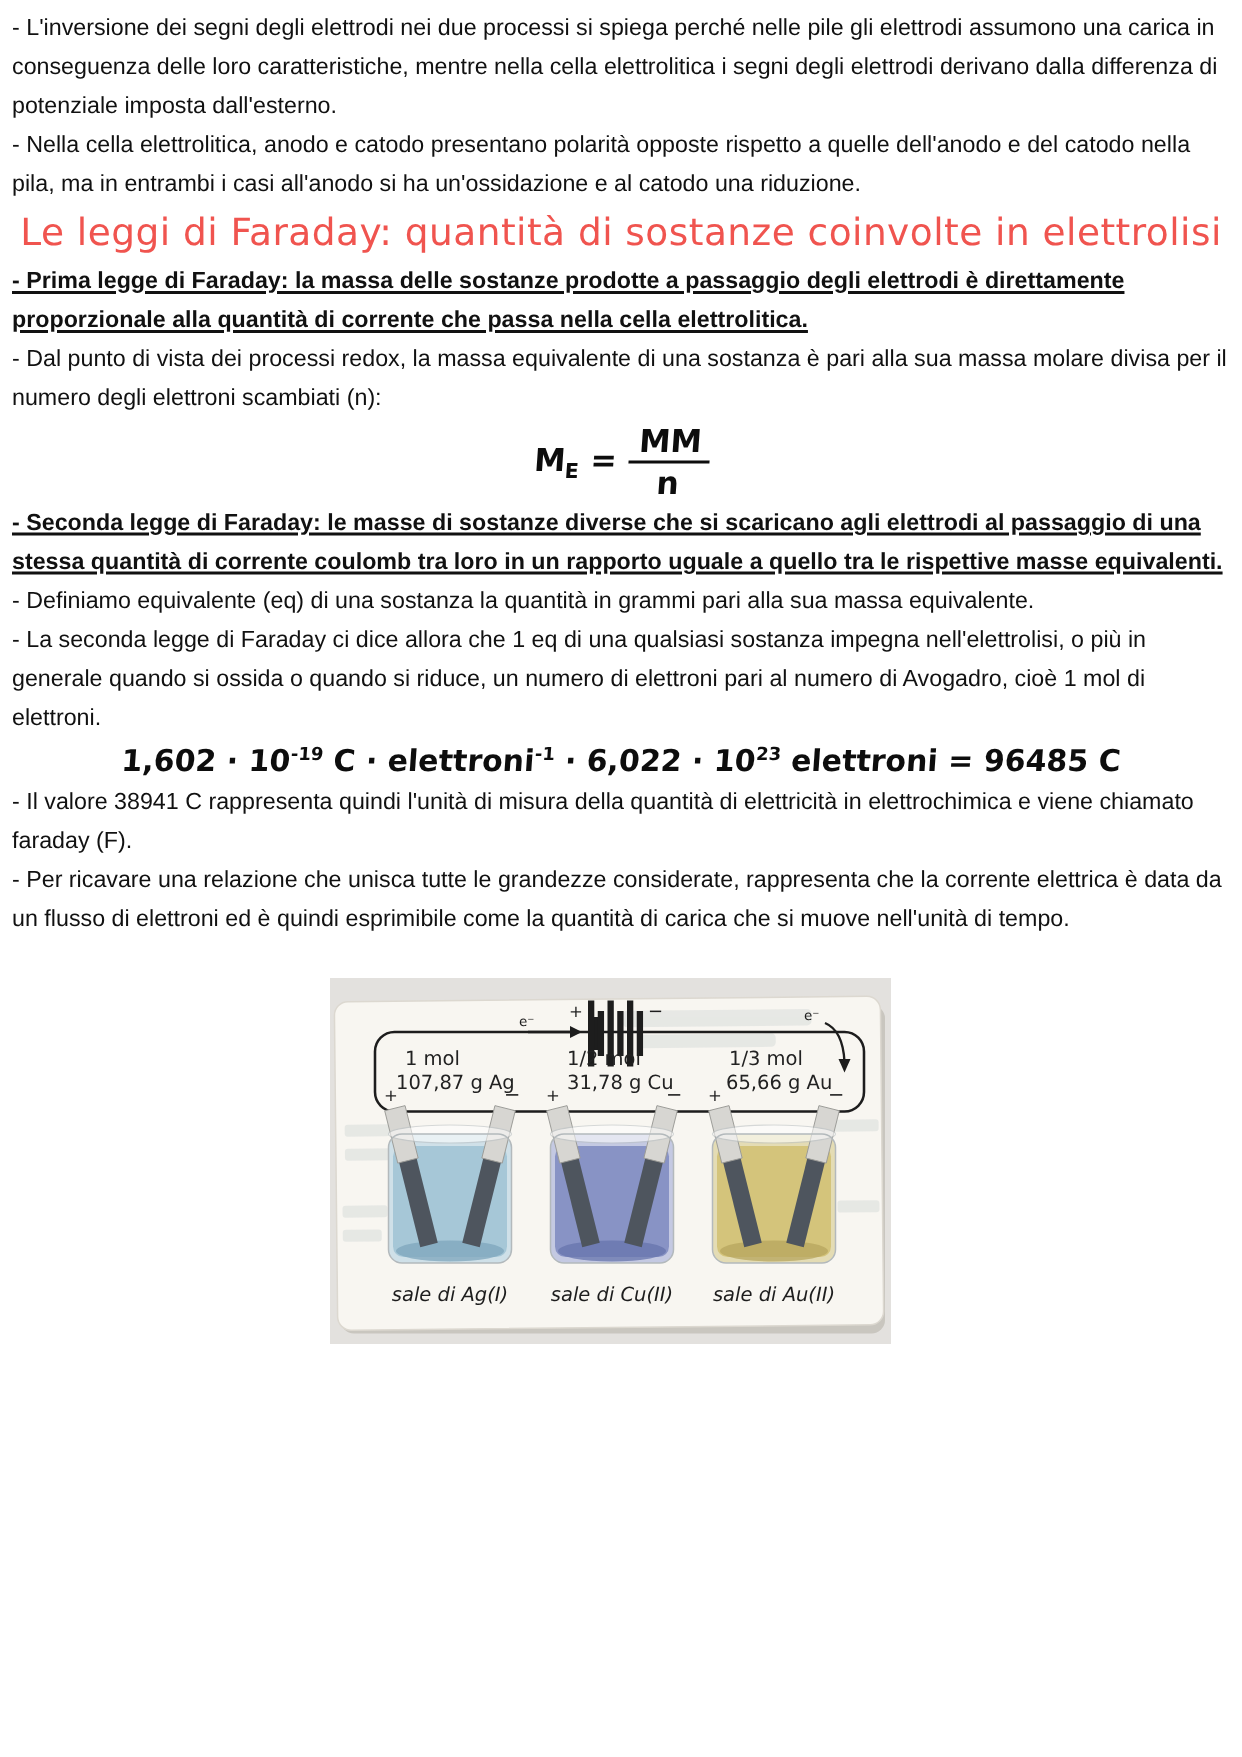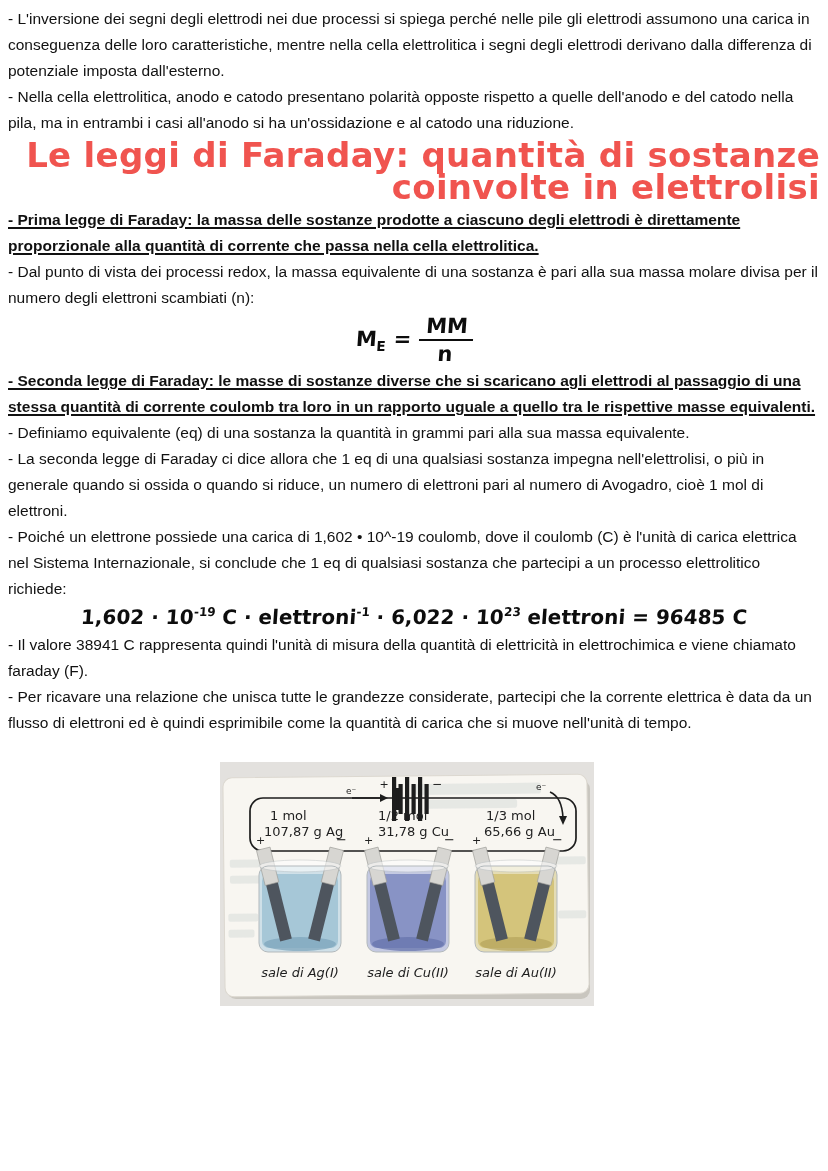--- a/index.html
+++ b/index.html
@@ -1,23 +1,23 @@
 <!DOCTYPE html>
 <html style="--accent: #f0544f;"><head>
 <meta charset="utf-8">
 <style>
   html,body{margin:0;padding:0;background:#ffffff;}
   body{width:828px;height:1171px;font-family:"Liberation Sans",sans-serif;color:#111;overflow:hidden;}
   .page{padding:6px 8px 0 8px;}
   .page p{margin:0;font-size:15.5px;line-height:26px;letter-spacing:0px;}
   .law{font-weight:bold;text-decoration:underline;text-decoration-thickness:1.5px;text-underline-offset:2px;}
   h1.heading{
-    margin:3px 0 4px 0;text-align:right;
-    font-family:"DejaVu Sans",sans-serif;font-weight:bold;
-    font-size:34px;line-height:32px;color:var(--accent,#f0544f);letter-spacing:.3px;
+    margin:3px 0 4px 0;text-align:center;
+    font-family:"DejaVu Sans",sans-serif;font-weight:normal;
+    font-size:25px;line-height:32px;color:var(--accent,#f0544f);letter-spacing:.3px;
   }
   .formula{text-align:center;font-family:"DejaVu Sans",sans-serif;color:#0d0d0d;}
   .f1{font-size:21px;font-weight:bold;margin:4px 0 3px 0;}
   .f1 .skew{display:inline-block;transform:skewX(-4deg);}
   .f1 sub{font-size:65%;}
   .frac{display:inline-block;vertical-align:middle;text-align:center;margin-left:8px;line-height:1.05;}
   .frac .num{display:block;border-bottom:2px solid #0d0d0d;padding:0 6px 2px 6px;}
   .frac .den{display:block;padding-top:2px;}
   .f2{font-size:20px;font-weight:bold;margin:3px 0 3px 0;}
   .f2 .skew{display:inline-block;transform:skewX(-4deg);}
@@ -28,40 +28,39 @@
 </head>
 <body>
 
 <div class="page">
 
   <p>- L'inversione dei segni degli elettrodi nei due processi si spiega perché nelle pile gli elettrodi assumono una carica in conseguenza delle loro caratteristiche, mentre nella cella elettrolitica i segni degli elettrodi derivano dalla differenza di potenziale imposta dall'esterno.</p>
   <p>- Nella cella elettrolitica, anodo e catodo presentano polarità opposte rispetto a quelle dell'anodo e del catodo nella pila, ma in entrambi i casi all'anodo si ha un'ossidazione e al catodo una riduzione.</p>
 
   <h1 class="heading">Le leggi di Faraday: quantità di sostanze coinvolte in elettrolisi</h1>
 
-  <p class="law">- Prima legge di Faraday: la massa delle sostanze prodotte a ciascuno degli elettrodi è direttamente proporzionale alla quantità di corrente che passa nella cella elettrolitica.</p>
+  <p class="law">- Prima legge di Faraday: la massa delle sostanze prodotte a passaggio degli elettrodi è direttamente proporzionale alla quantità di corrente che passa nella cella elettrolitica.</p>
   <p>- Dal punto di vista dei processi redox, la massa equivalente di una sostanza è pari alla sua massa molare divisa per il numero degli elettroni scambiati (n):</p>
 
   <div class="formula f1">
     <span class="skew"><span>M</span><sub>E</sub>
       <span>=</span><span class="frac"><span class="num">MM</span><span class="den">n</span></span>
     </span>
   </div>
 
   <p class="law">- Seconda legge di Faraday: le masse di sostanze diverse che si scaricano agli elettrodi al passaggio di una stessa quantità di corrente coulomb tra loro in un rapporto uguale a quello tra le rispettive masse equivalenti.</p>
   <p>- Definiamo equivalente (eq) di una sostanza la quantità in grammi pari alla sua massa equivalente.</p>
   <p>- La seconda legge di Faraday ci dice allora che 1 eq di una qualsiasi sostanza impegna nell'elettrolisi, o più in generale quando si ossida o quando si riduce, un numero di elettroni pari al numero di Avogadro, cioè 1 mol di elettroni.</p>
-  <p>- Poiché un elettrone possiede una carica di 1,602 • 10^-19 coulomb, dove il coulomb (C)  è l'unità di carica elettrica nel Sistema Internazionale, si conclude che 1 eq di qualsiasi sostanza che partecipi a un processo elettrolitico richiede:</p>
 
   <div class="formula f2">
     <span class="skew"><span>1,602 · 10</span><sup>-19</sup><span> C  ·  elettroni</span><sup>-1</sup><span>  ·  6,022 · 10</span><sup>23</sup><span> elettroni  =  96485 C</span></span>
   </div>
 
   <p>- Il valore 38941 C rappresenta quindi l'unità di misura della quantità di elettricità in elettrochimica e viene chiamato faraday (F).</p>
-  <p>- Per ricavare una relazione che unisca tutte le grandezze considerate, partecipi che la corrente elettrica è data da un flusso di elettroni ed è quindi esprimibile come la quantità di carica che si muove nell'unità di tempo.</p>
+  <p>- Per ricavare una relazione che unisca tutte le grandezze considerate, rappresenta che la corrente elettrica è data da un flusso di elettroni ed è quindi esprimibile come la quantità di carica che si muove nell'unità di tempo.</p>
 
   <div class="fig-wrap">
     <svg viewBox="0 0 374 244" width="374" height="244">
 
       <rect x="0" y="0" width="374" height="244" fill="#e3e1de"></rect>
 
       <rect x="7" y="18" width="363" height="219" rx="9" fill="#c9c6bf"></rect>
       <g transform="rotate(-0.6 187 122)">
         <rect x="4" y="14" width="364" height="219" rx="9" fill="#f8f6f1" stroke="#dcd8d0" stroke-width="1"></rect>
 

